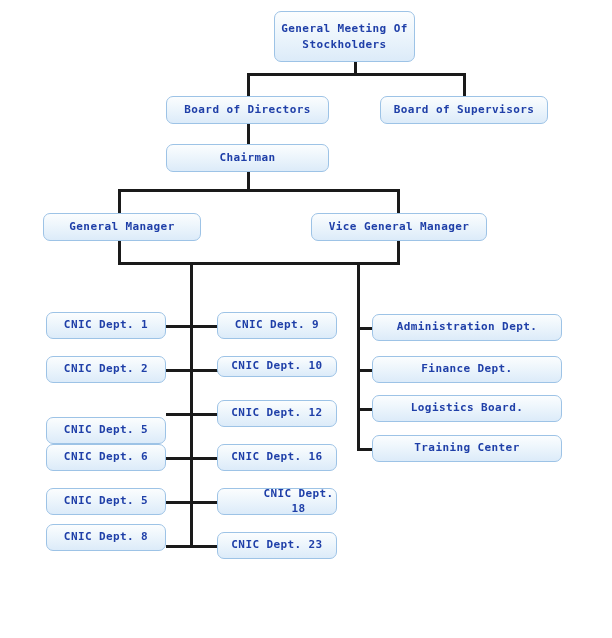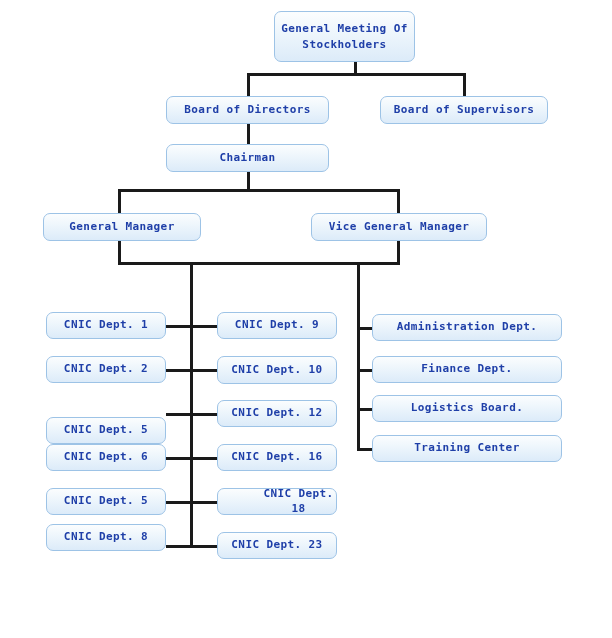--- a/index.html
+++ b/index.html
@@ -104,21 +104,21 @@
   <div class="node" style="left:311px; top:213px; width:176px; height:28px;">Vice General Manager</div>
 
   <div class="node" style="left:46px; top:312px; width:120px; height:27px;">CNIC Dept. 1</div>
   <div class="node" style="left:46px; top:356px; width:120px; height:27px;">CNIC Dept. 2</div>
   <div class="node" style="left:46px; top:400px; width:120px; height:27px;margin-top:17px;">CNIC Dept. 5</div>
   <div class="node" style="left:46px; top:444px; width:120px; height:27px;">CNIC Dept. 6</div>
   <div class="node" style="left:46px; top:488px; width:120px; height:27px;">CNIC Dept. 5</div>
   <div class="node" style="left:46px; top:524px; width:120px; height:27px;">CNIC Dept. 8</div>
 
   <div class="node" style="left:217px; top:312px; width:120px; height:27px;">CNIC Dept. 9</div>
-  <div class="node" style="left:217px; top:356px; width:120px; height:28px;">CNIC Dept. 10</div>
+  <div class="node" style="left:217px; top:356px; width:120px; height:21px;">CNIC Dept. 10</div>
   <div class="node" style="left:217px; top:400px; width:120px; height:27px;">CNIC Dept. 12</div>
   <div class="node" style="left:217px; top:444px; width:120px; height:27px;">CNIC Dept. 16</div>
   <div class="node" style="left:217px; top:488px; width:120px; height:27px;padding-left:43px;">CNIC Dept. 18</div>
   <div class="node" style="left:217px; top:532px; width:120px; height:27px;">CNIC Dept. 23</div>
 
   <div class="node" style="left:372px; top:314px; width:190px; height:27px;">Administration Dept.</div>
   <div class="node" style="left:372px; top:356px; width:190px; height:27px;">Finance Dept.</div>
   <div class="node" style="left:372px; top:395px; width:190px; height:27px;">Logistics Board.</div>
   <div class="node" style="left:372px; top:435px; width:190px; height:27px;">Training Center</div>
 

